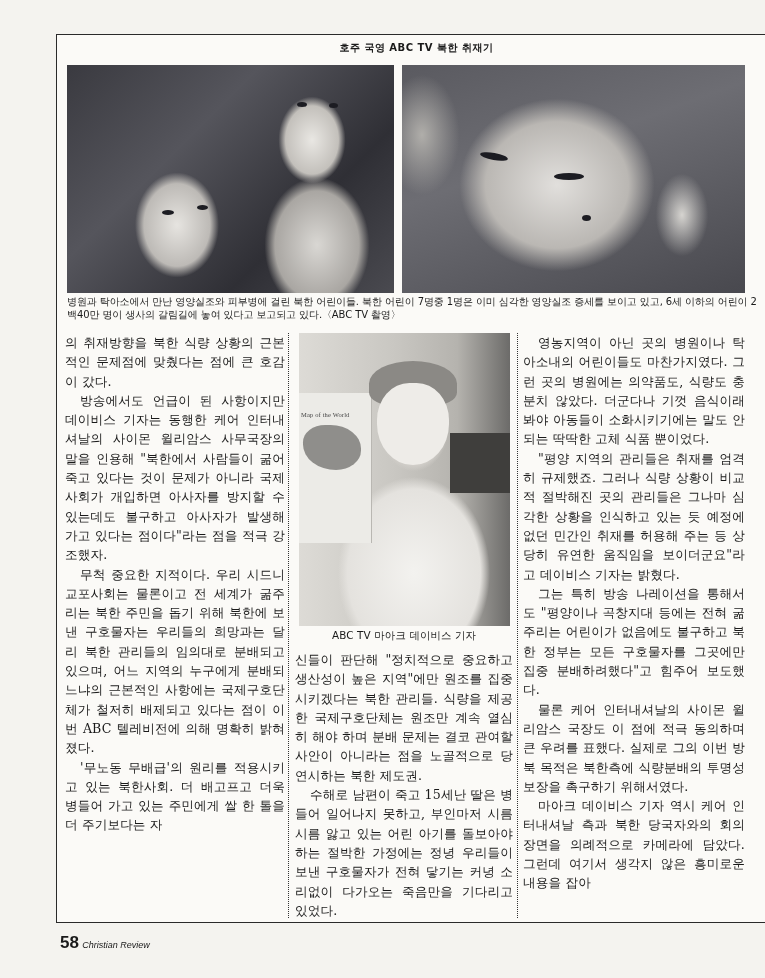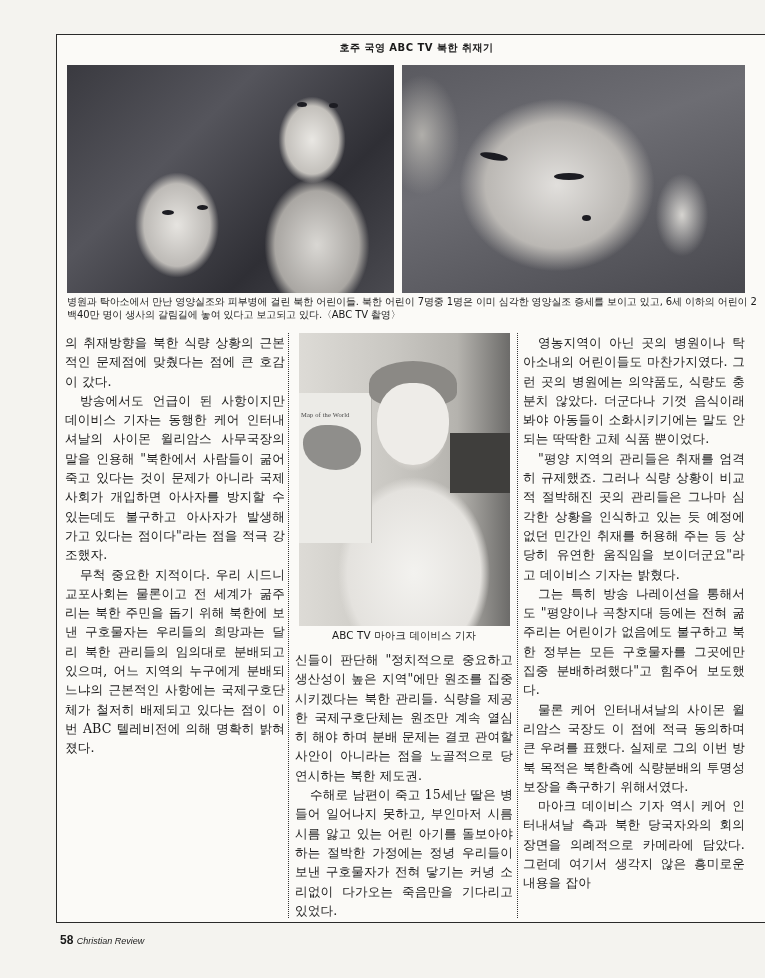--- a/index.html
+++ b/index.html
@@ -89,21 +89,21 @@
     position:absolute; right:0; top:100px; width:60px; height:60px; background:#3f3e3c;
   }
   .portrait-caption {
     text-align:center; font-family:"DejaVu Sans","Liberation Sans",sans-serif;
     font-size:10.4px; line-height:14px; margin-bottom:8px;
   }
   .folio {
     position:absolute; left:60px; top:933px;
     font-family:"Liberation Sans","DejaVu Sans",sans-serif; font-size:12px;
   }
-  .folio .num { font-weight:bold; font-size:12px; }
+  .folio .num { font-weight:bold; font-size:17px; }
   .folio .mag { font-size:9px; font-style:italic; }
 </style>
 </head>
 <body>
 
 <div class="page-frame">
 
   <div class="photo-title">호주 국영 ABC TV 북한 취재기</div>
 
   <div class="photo photo-left">
@@ -118,20 +118,21 @@
     <div class="eye" style="left:152px;top:108px;width:30px;height:7px;"></div>
     <div class="eye" style="left:180px;top:150px;width:9px;height:6px;"></div>
   </div>
 
   <div class="photo-caption">병원과 탁아소에서 만난 영양실조와 피부병에 걸린 북한 어린이들. 북한 어린이 7명중 1명은 이미 심각한 영양실조 증세를 보이고 있고, 6세 이하의 어린이 2백40만 명이  생사의 갈림길에 놓여 있다고 보고되고 있다.〈ABC TV 촬영〉</div>
 
   <div class="col col-left">
     <p class="noindent">의 취재방향을 북한 식량 상황의 근본적인 문제점에 맞췄다는 점에 큰 호감이 갔다.</p>
     <p>방송에서도 언급이 된 사항이지만 데이비스 기자는 동행한 케어 인터내셔날의 사이몬 윌리암스 사무국장의 말을 인용해 "북한에서 사람들이 굶어 죽고 있다는 것이 문제가 아니라 국제사회가 개입하면 아사자를 방지할 수 있는데도 불구하고 아사자가 발생해 가고 있다는 점이다"라는 점을 적극 강조했자.</p>
     <p>무척 중요한 지적이다. 우리 시드니 교포사회는 물론이고 전 세계가 굶주리는 북한 주민을 돕기 위해 북한에 보낸 구호물자는 우리들의 희망과는 달리 북한 관리들의 임의대로 분배되고 있으며, 어느 지역의 누구에게 분배되느냐의 근본적인 사항에는 국제구호단체가 철저히 배제되고 있다는 점이 이번 ABC 텔레비전에 의해 명확히 밝혀졌다.</p>
+    <p>'무노동 무배급'의 원리를 적용시키고 있는 북한사회. 더 배고프고 더욱 병들어 가고 있는 주민에게 쌀 한 톨을 더 주기보다는 자</p>
   </div>
 
   <div class="divider divider-1"></div>
 
   <div class="col col-mid">
     <div class="portrait">
       <div class="map-sign">
         <span>Map of the World</span>
         <div class="map-land"></div>
       </div>

